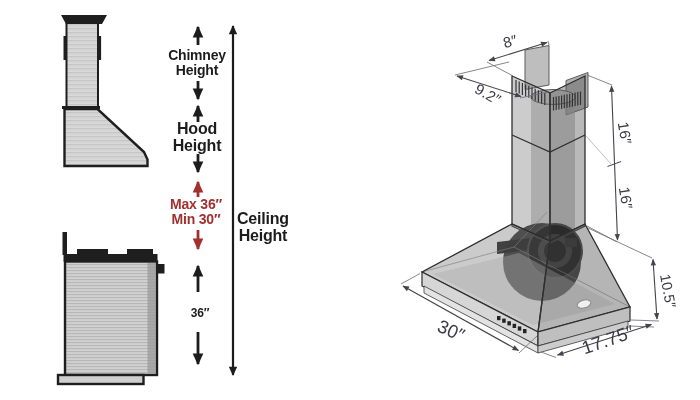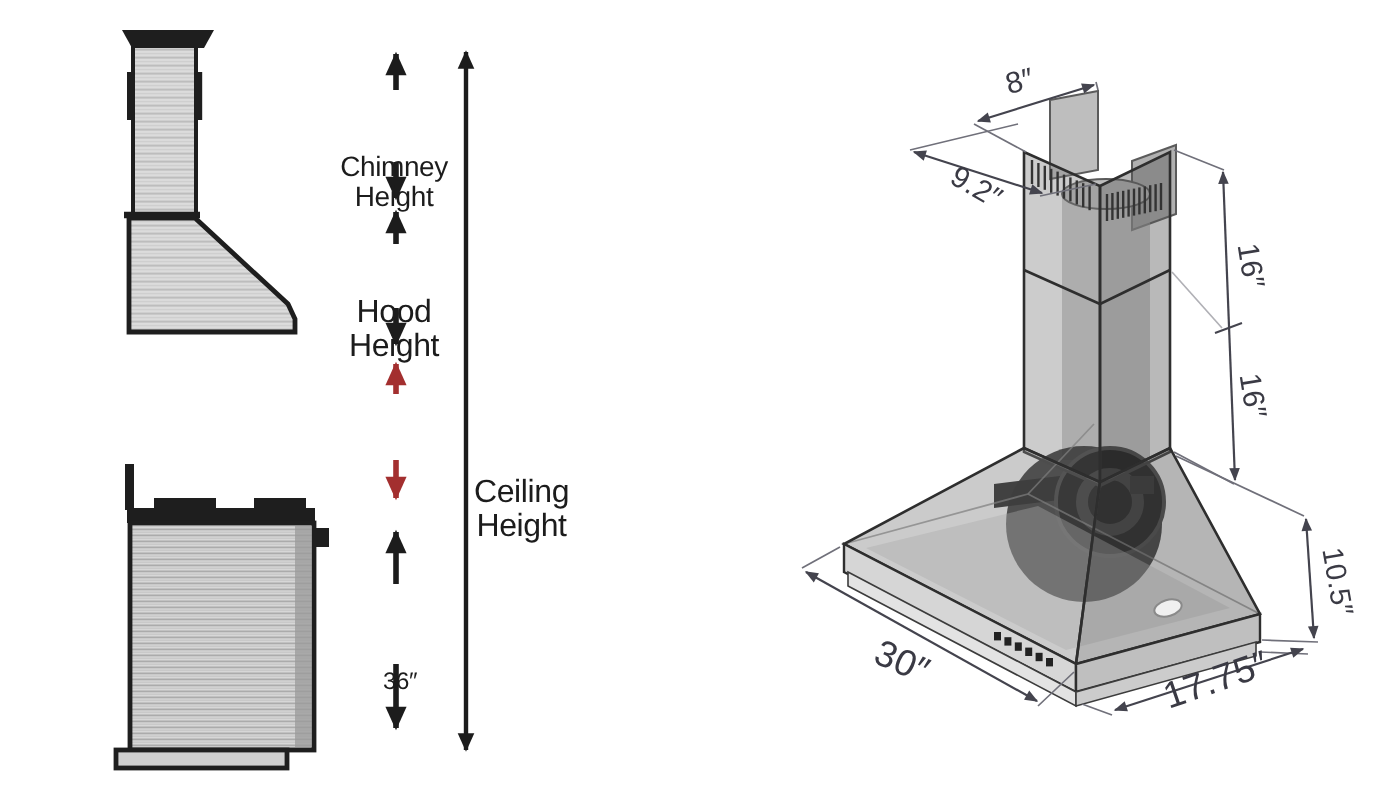--- a/index.html
+++ b/index.html
@@ -2,24 +2,23 @@
 <html><head>
 <meta charset="utf-8">
 <style>
   html,body{margin:0;padding:0;background:#fff;}
   .canvas{
     position:relative;width:700px;height:400px;background:#ffffff;
     overflow:hidden;font-family:"Liberation Sans",sans-serif;
   }
   .canvas svg{position:absolute;left:0;top:0;}
   .lbl{
-    position:absolute;color:#1c1c1c;font-weight:normal;text-align:center;
+    position:absolute;color:#1c1c1c;font-weight:bold;text-align:center;
     white-space:pre-line;line-height:1.07;letter-spacing:-0.2px;
     transform:translate(-50%,-50%);
-    margin-top:28px;
   }
   .red{color:#a32f2f;}
   .dim{
     position:absolute;color:#3a3a44;font-weight:normal;text-align:center;
     white-space:nowrap;letter-spacing:0.2px;
   }
 </style>
 </head>
 <body>
 
@@ -174,20 +173,22 @@
       <line x1="403" y1="286" x2="518.5" y2="350.5" marker-start="url(#ad)" marker-end="url(#ad)"></line>
       <line x1="557.5" y1="355" x2="651.5" y2="324.5" marker-start="url(#ad)" marker-end="url(#ad)"></line>
     </g>
   </g>
 </svg>
 
 <div class="lbl" style="left:197px;top:63px;font-size:14px;">Chimney
 Height</div>
 <div class="lbl" style="left:197px;top:137px;font-size:16px;">Hood
 Height</div>
+<div class="lbl red" style="left:196px;top:212px;font-size:14px;">Max 36″
+Min 30″</div>
 <div class="lbl" style="left:200px;top:313px;font-size:12px;">36″</div>
 <div class="lbl" style="left:237px;top:227px;font-size:16px;text-align:center;transform:translate(0,-50%);">Ceiling
 Height</div>
 
 <div class="dim" style="left:510px;top:41px;font-size:15px;transform:translate(-50%,-50%) rotate(-15deg);">8″</div>
 <div class="dim" style="left:488px;top:94px;font-size:15px;transform:translate(-50%,-50%) rotate(30deg);">9.2″</div>
 <div class="dim" style="left:625px;top:133px;font-size:15px;transform:translate(-50%,-50%) rotate(81deg);">16″</div>
 <div class="dim" style="left:626px;top:198px;font-size:15px;transform:translate(-50%,-50%) rotate(81deg);">16″</div>
 <div class="dim" style="left:668px;top:291px;font-size:14.5px;transform:translate(-50%,-50%) rotate(80deg);">10.5″</div>
 <div class="dim" style="left:451px;top:331px;font-size:18.5px;transform:translate(-50%,-50%) rotate(24deg);">30″</div>

